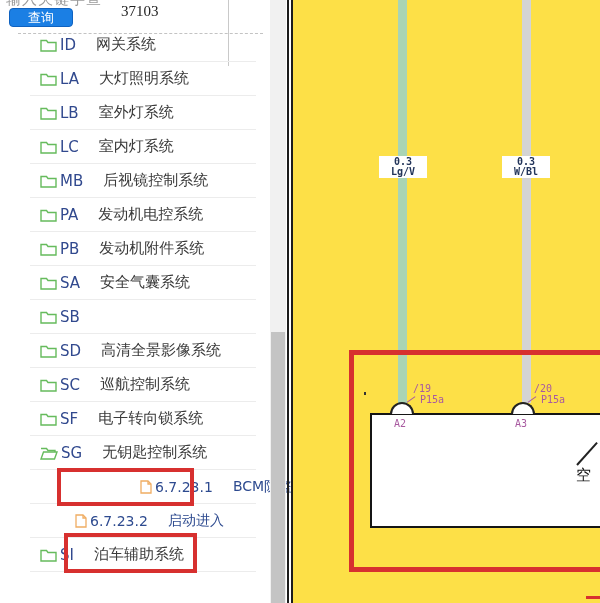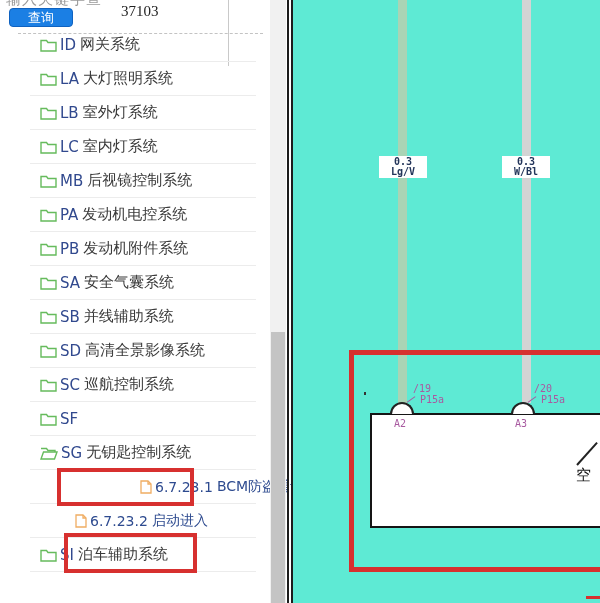--- a/index.html
+++ b/index.html
@@ -16,36 +16,36 @@
   .hdr-vline{position:absolute;left:228px;top:0;width:1px;height:66px;background:#c9c9c9;}
   .dash-sep{position:absolute;left:18px;top:33px;width:245px;height:0;border-top:1px dashed #c3c3c3;}
 
   
   .tree{position:absolute;left:0;top:28px;width:270px;}
   .row{display:flex;align-items:center;height:34px;margin-left:30px;width:226px;border-bottom:1px solid #ececec;box-sizing:border-box;padding-left:10px;cursor:pointer;}
   .row.sub1{padding-left:110px;}
   .row.sub2{padding-left:45px;}
   .row .icon{display:inline-flex;margin-right:3px;flex:0 0 auto;}
   .row .code{font-size:15px;color:#31498e;margin-right:4px;white-space:nowrap;}
-  .row .zh{font-size:15px;color:#3a3a3a;white-space:nowrap;}
+  .row .zh{font-size:15px;color:#3a3a3a;white-space:nowrap;margin-left:16px;}
   .row.sub .code,.row.sub .zh{font-size:14px;color:#2d4a8f;}
 
   
   .hl{position:absolute;border:4px solid #d7302f;background:transparent;pointer-events:none;}
   .hl-sg{left:57px;top:468px;width:129px;height:30px;}
   .hl-sub{left:64px;top:533px;width:125px;height:32px;}
 
   
   .sb-track{position:absolute;left:270px;top:0;width:16px;height:603px;background:#f1f1f1;}
   .sb-thumb{position:absolute;left:1px;top:332px;width:14px;height:271px;background:#c4c4c4;}
   .pane-line1{position:absolute;left:287px;top:0;width:2px;height:603px;background:#1c1c1c;}
   .pane-line2{position:absolute;left:291px;top:0;width:2px;height:603px;background:#1c1c1c;}
 
   
-  .diagram{position:absolute;left:293px;top:0;width:307px;height:603px;background:#5eead4;}
+  .diagram{position:absolute;left:293px;top:0;width:307px;height:603px;background:#fde047;}
   .wire{position:absolute;top:0;width:9px;height:403px;}
   .wire.w1{left:105px;}
   .wire.w2{left:229px;}
   .wlabel{position:absolute;width:48px;text-align:center;background:#fff;font-family:"DejaVu Sans Mono","Liberation Mono",monospace;font-size:10px;font-weight:bold;color:#23355a;line-height:10px;padding:1px 0;}
   .wlabel.l1{left:86px;top:156px;}
   .wlabel.l2{left:209px;top:156px;}
   .redbox{position:absolute;left:56px;top:350px;width:260px;height:222px;border:5px solid #d7302f;box-sizing:border-box;}
   .compbox{position:absolute;left:77px;top:413px;width:240px;height:115px;border:2px solid #151515;box-sizing:border-box;background:#fff;}
   .arc{position:absolute;top:402px;width:24px;height:12px;border:2px solid #222;border-bottom:none;border-radius:12px 12px 0 0;box-sizing:border-box;background:#fff;}
   .arc.a1{left:97px;}
@@ -153,21 +153,20 @@
       <span class="code">SA</span>
       <span class="zh">安全气囊系统</span>
     </div>
     <div class="row">
       <span class="icon">
           <svg width="17" height="14" viewBox="0 0 17 14">
             <path d="M1 2.5h5.5l1.5 2H16V13H1Z" fill="#fff" stroke="#66bb5c" stroke-width="1.4"></path>
           </svg>
         </span>
       <span class="code">SB</span>
-      <span class="zh">并线辅助系统</span>
     </div>
     <div class="row">
       <span class="icon">
           <svg width="17" height="14" viewBox="0 0 17 14">
             <path d="M1 2.5h5.5l1.5 2H16V13H1Z" fill="#fff" stroke="#66bb5c" stroke-width="1.4"></path>
           </svg>
         </span>
       <span class="code">SD</span>
       <span class="zh">高清全景影像系统</span>
     </div>
@@ -180,20 +179,21 @@
       <span class="code">SC</span>
       <span class="zh">巡航控制系统</span>
     </div>
     <div class="row">
       <span class="icon">
           <svg width="17" height="14" viewBox="0 0 17 14">
             <path d="M1 2.5h5.5l1.5 2H16V13H1Z" fill="#fff" stroke="#66bb5c" stroke-width="1.4"></path>
           </svg>
         </span>
       <span class="code">SF</span>
+      <span class="zh">电子转向锁系统</span>
     </div>
     <div class="row">
       <span class="icon">
           <svg width="18" height="14" viewBox="0 0 18 14">
             <path d="M1 2.5h5.5l1.5 2H15V6" fill="#fff" stroke="#66bb5c" stroke-width="1.4"></path>
             <path d="M3.5 6H17L14.5 13H1Z" fill="#fff" stroke="#66bb5c" stroke-width="1.4"></path>
           </svg>
         </span>
       <span class="code">SG</span>
       <span class="zh">无钥匙控制系统</span>

